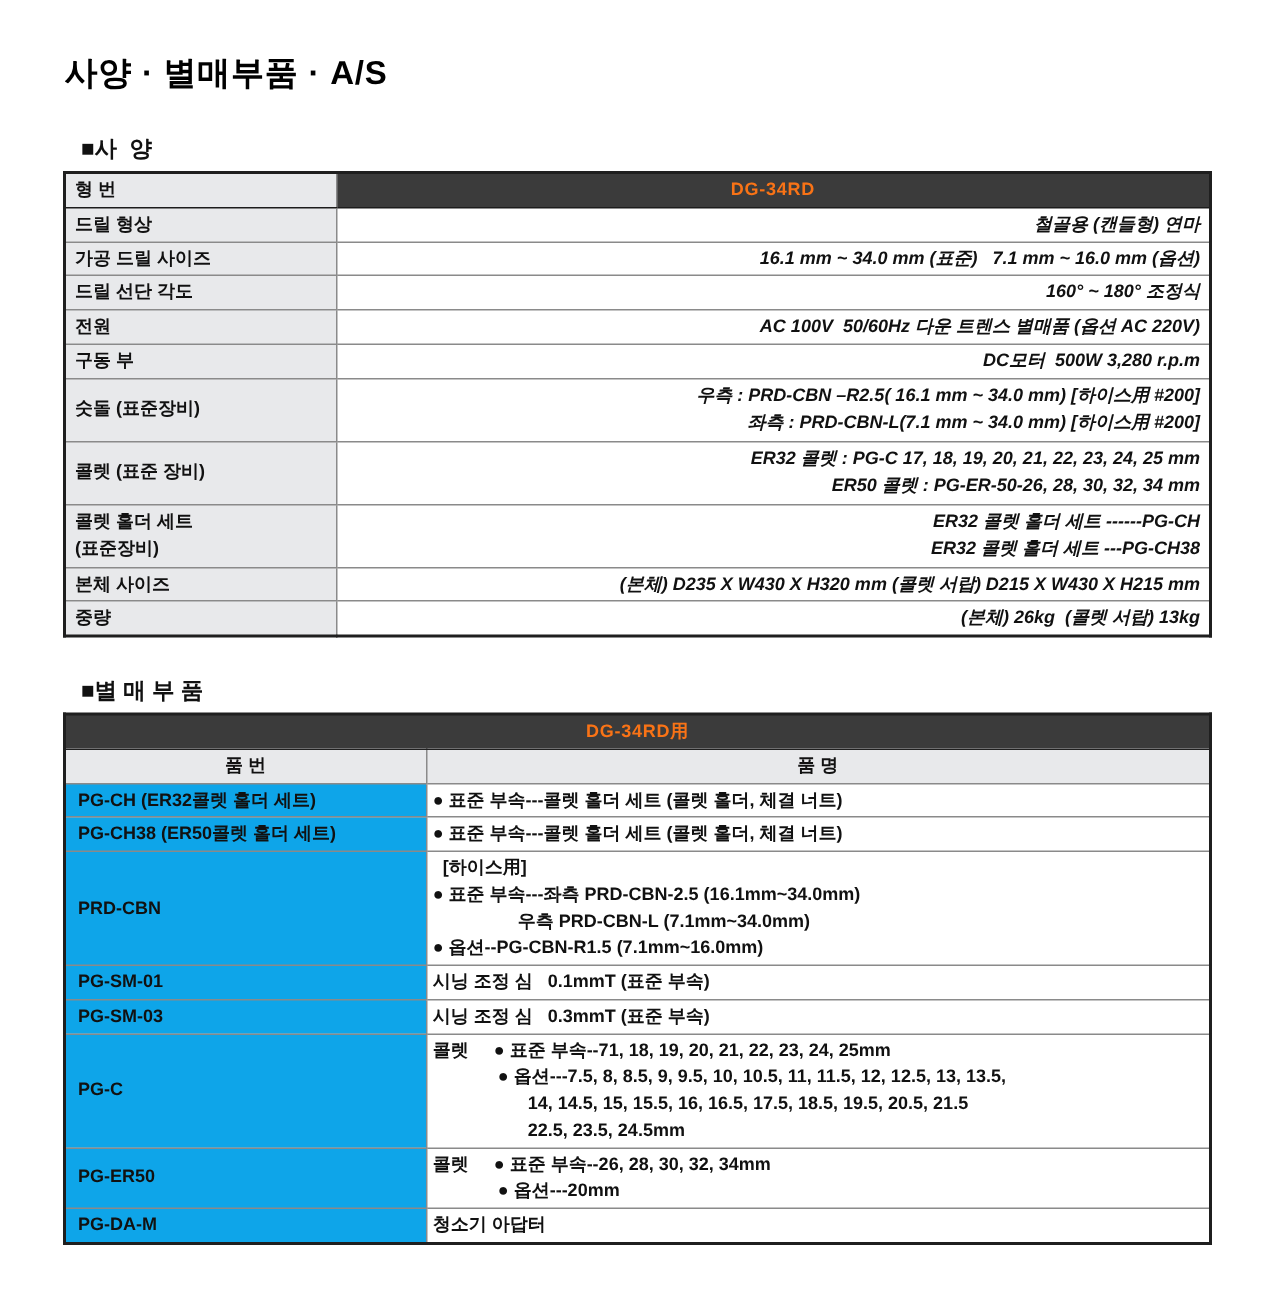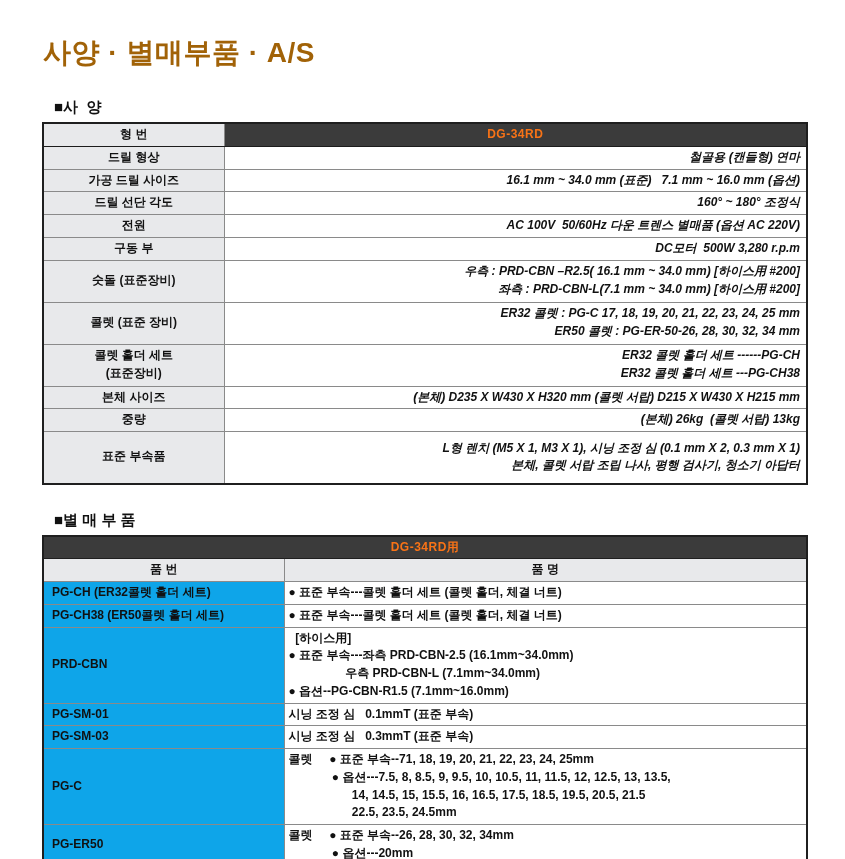--- a/index.html
+++ b/index.html
@@ -11,25 +11,25 @@
   }
   .page {
     position: relative;
     width: 845px;
     height: 859px;
     background: #ffffff;
     overflow: hidden;
   }
   .doc-title {
     margin: 34px 0 0 43px;
-    font-size: 28px;
+    font-size: 22px;
     font-weight: 800;
     letter-spacing: 0.5px;
     white-space: pre;
-    color: #a16207;
+    color: #000000;
   }
   .section-heading {
     margin: 26px 0 5px 54px;
     font-size: 15px;
     font-weight: 800;
     white-space: pre;
     color: #111;
   }
   table.spec, table.acc {
     border-collapse: collapse;
@@ -45,21 +45,20 @@
     line-height: 1.48;
     padding: 2px 6px;
     vertical-align: middle;
     white-space: pre-wrap;
     color: #111;
   }
   
   table.spec col.c1 { width: 181px; }
   table.spec td.lbl {
     background: #e8e9eb;
-    text-align: center;
   }
   table.spec td.val {
     text-align: right;
     font-style: italic;
   }
   table.spec tr { height: 21px; }
   table.spec tr.tall { height: 42px; }
   table.spec tr.xtall { height: 52px; }
   tr.model td { border-bottom: 1.5px solid #1c1c1c; }
   td.dark {
@@ -142,25 +141,20 @@
 ER32 콜렛 홀더 세트 ---PG-CH38</td>
       </tr>
       <tr>
         <td class="lbl">본체 사이즈</td>
         <td class="val">(본체) D235 X W430 X H320 mm (콜렛 서랍) D215 X W430 X H215 mm</td>
       </tr>
       <tr>
         <td class="lbl">중량</td>
         <td class="val">(본체) 26kg  (콜렛 서랍) 13kg</td>
       </tr>
-      <tr class="xtall">
-        <td class="lbl">표준 부속품</td>
-        <td class="val">L형 렌치 (M5 X 1, M3 X 1), 시닝 조정 심 (0.1 mm X 2, 0.3 mm X 1)
-본체, 콜렛 서랍 조립 나사, 평행 검사기, 청소기 아답터</td>
-      </tr>
     </tbody>
   </table>
 
   <h2 class="section-heading">■별 매 부 품</h2>
 
   <table class="acc">
     <colgroup>
         <col class="c1">
         <col>
       </colgroup>

